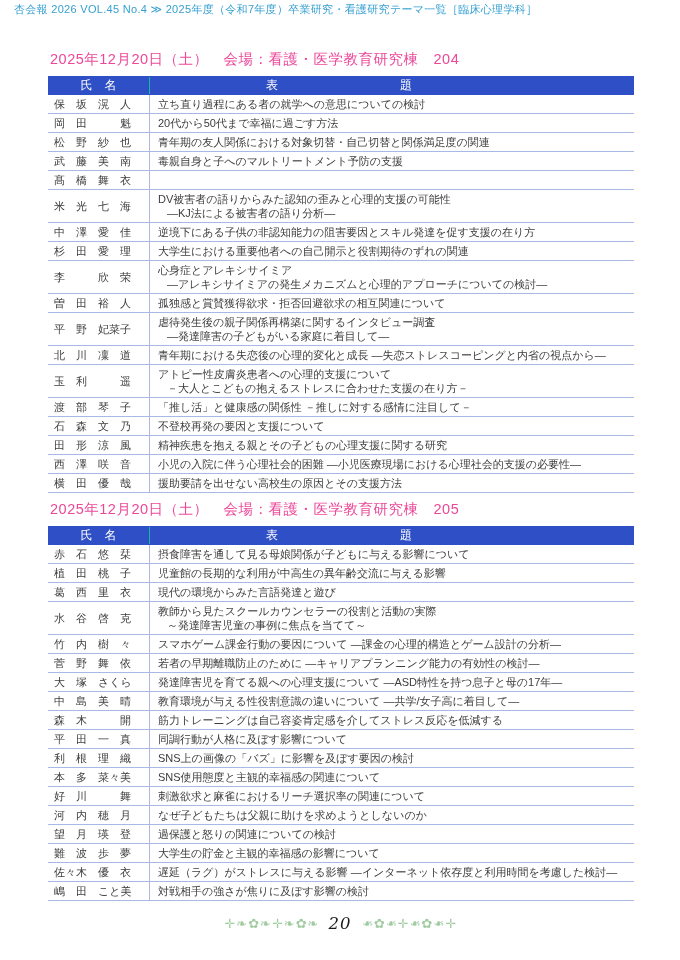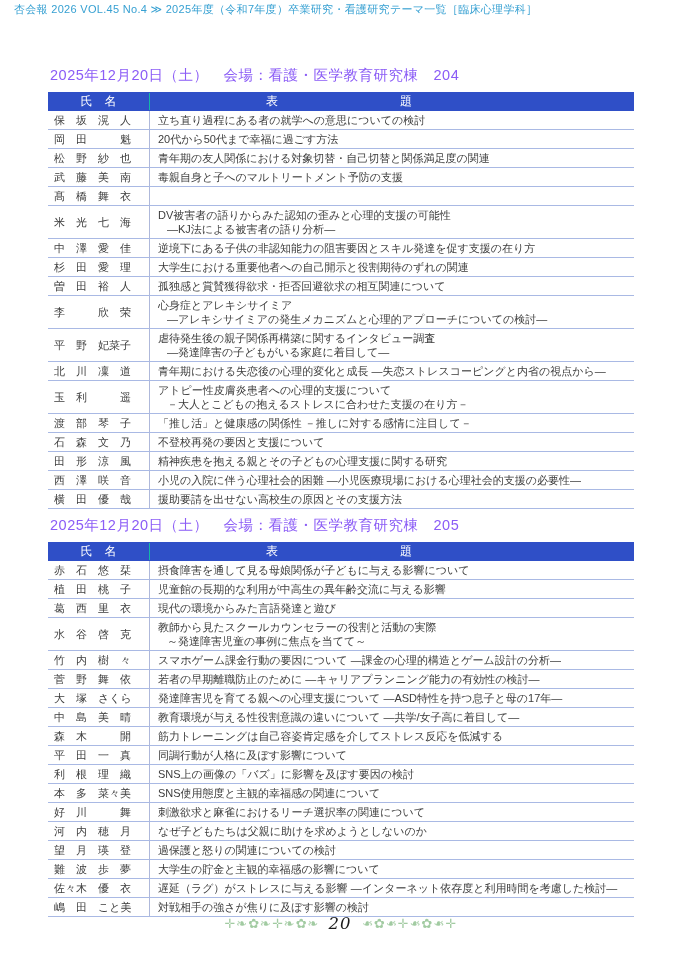--- a/index.html
+++ b/index.html
@@ -9,21 +9,21 @@
     color:#3c3c3c;overflow:hidden;
   }
   .journal-header{
     position:absolute;left:14px;top:2px;
     font-size:11px;color:#36a0d2;letter-spacing:0.3px;white-space:nowrap;
   }
   .session{position:absolute;left:48px;width:586px;}
   .session-204{top:50px;}
   .session-205{top:500px;}
   .session-heading{
-    font-size:14.5px;font-weight:500;color:#8b5cf6;margin:16px 0 7px 2px;
+    font-size:14.5px;font-weight:500;color:#ec4899;margin:0 0 7px 2px;
     letter-spacing:0.5px;white-space:pre;
   }
   .rtable{width:586px;border-bottom:0;}
   .t-head{
     display:flex;align-items:center;height:19px;
     background:#2f4fc7;color:#ffffff;font-size:12px;
   }
   .th-name{
     width:102px;box-sizing:border-box;flex:0 0 102px;
     text-align:center;white-space:pre;
@@ -114,30 +114,30 @@
             <div class="title-line">逆境下にある子供の非認知能力の阻害要因とスキル発達を促す支援の在り方</div>
           </div>
         </div>
         <div class="t-row">
           <div class="cell-name">杉　田　愛　理</div>
           <div class="cell-title">
             <div class="title-line">大学生における重要他者への自己開示と役割期待のずれの関連</div>
           </div>
         </div>
         <div class="t-row">
-          <div class="cell-name">曽　田　裕　人</div>
-          <div class="cell-title">
-            <div class="title-line">孤独感と賞賛獲得欲求・拒否回避欲求の相互関連について</div>
-          </div>
-        </div>
-        <div class="t-row">
           <div class="cell-name">李　　　欣　荣</div>
           <div class="cell-title">
             <div class="title-line">心身症とアレキシサイミア</div>
             <div class="title-line title-line2">―アレキシサイミアの発生メカニズムと心理的アプローチについての検討―</div>
+          </div>
+        </div>
+        <div class="t-row">
+          <div class="cell-name">曽　田　裕　人</div>
+          <div class="cell-title">
+            <div class="title-line">孤独感と賞賛獲得欲求・拒否回避欲求の相互関連について</div>
           </div>
         </div>
         <div class="t-row">
           <div class="cell-name">平　野　妃菜子</div>
           <div class="cell-title">
             <div class="title-line">虐待発生後の親子関係再構築に関するインタビュー調査</div>
             <div class="title-line title-line2">―発達障害の子どもがいる家庭に着目して―</div>
           </div>
         </div>
         <div class="t-row">

